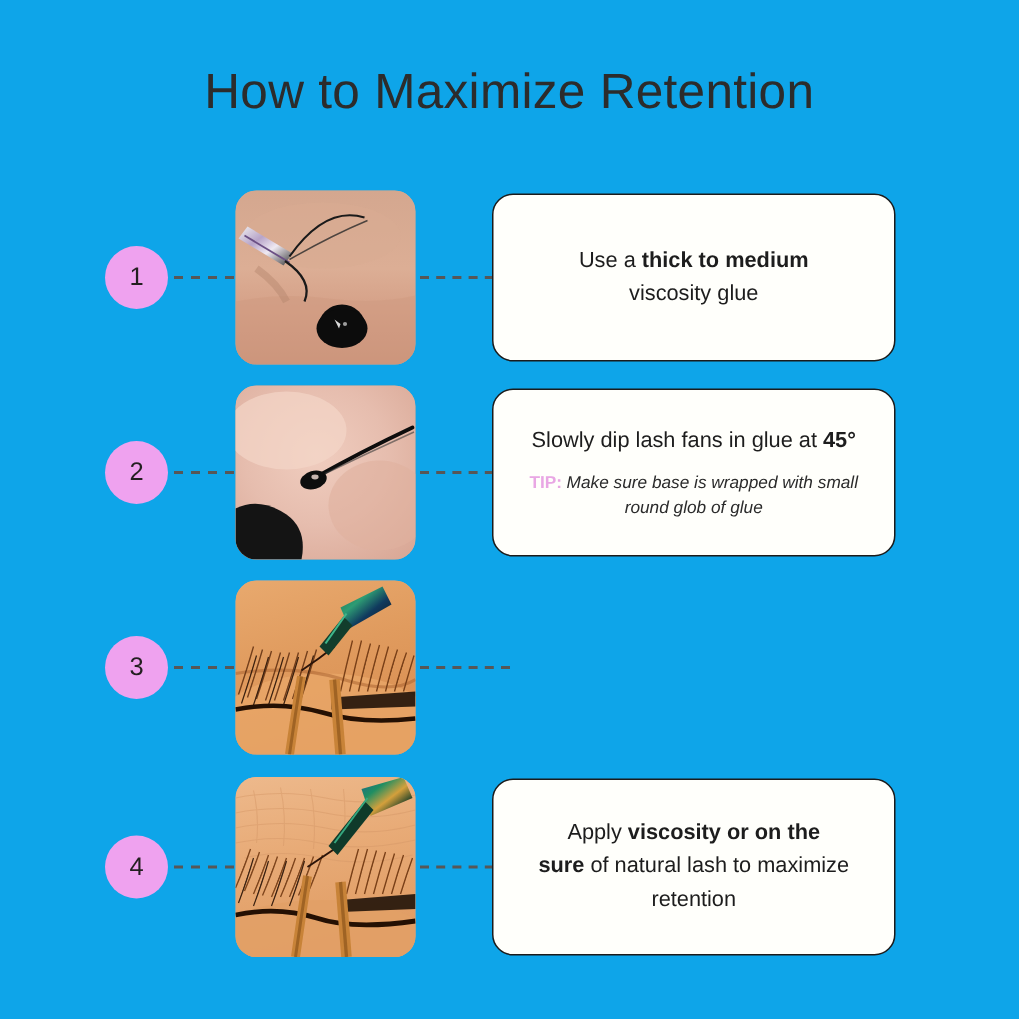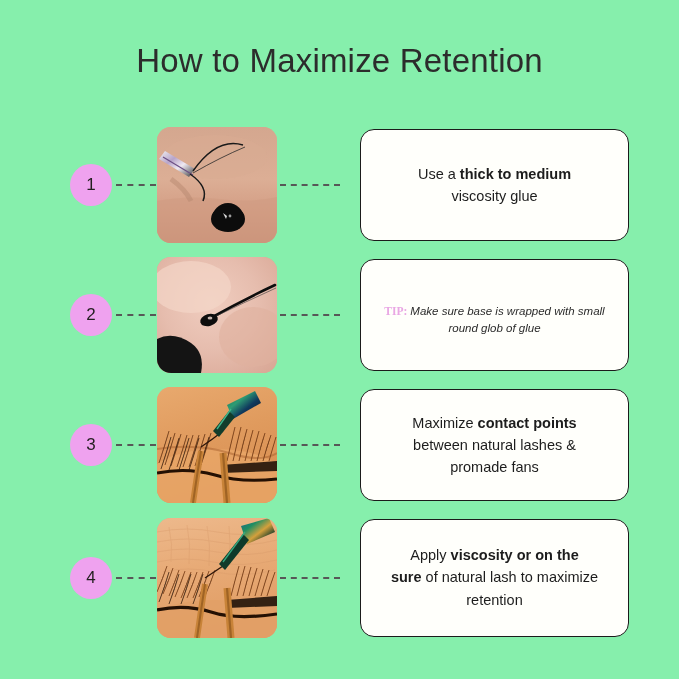--- a/index.html
+++ b/index.html
@@ -10,21 +10,21 @@
     width: 679px;
     height: 679px;
     background: #efeeec;
     font-family: "Liberation Sans", sans-serif;
     overflow: hidden;
   }
   .page {
     position: relative;
     width: 679px;
     height: 679px;
-    background: #86efac;
+    background: #0ea5e9;
   }
 
   
   .title {
     position: absolute;
     top: 42px;
     left: 0;
     width: 679px;
     text-align: center;
     font-size: 33px;
@@ -93,21 +93,21 @@
     border-radius: 14px;
     overflow: hidden;
     background: #d8a98e;
   }
   #row-3 .photo { height: 120px; }
   .photo svg { display: block; width: 100%; height: 100%; }
 
   
   .card {
     position: absolute;
-    left: 360px;
+    left: 328px;
     top: 50%;
     transform: translateY(-50%);
     width: 269px;
     height: 112px;
     box-sizing: border-box;
     background: #fffffb;
     border: 1.4px solid #1b1b1b;
     border-radius: 14px;
     display: flex;
     flex-direction: column;
@@ -134,21 +134,20 @@
     line-height: 1.45;
     font-style: italic;
     color: #2b2b2b;
     font-family: "Liberation Sans", sans-serif;
   }
   .tip-label {
     font-style: normal;
     font-weight: 700;
     color: #e9a7e4;
     margin-right: 3px;
-    font-family: Liberation Serif, serif;
   }
 </style>
 </head>
 <body>
 
 <div class="page">
 
   <div class="title">How to Maximize Retention</div>
 
   <div class="row" id="row-0">
@@ -224,20 +223,21 @@
         <path d="M52 62 Q84 44 118 28" stroke="#0d0d0d" stroke-width="2.6" fill="none" stroke-linecap="round"></path>
         <path d="M55 61 Q86 46 119 31" stroke="#3a3a3a" stroke-width="1" fill="none" opacity="0.6"></path>
         <ellipse cx="52" cy="63" rx="9" ry="6" transform="rotate(-16 52 63)" fill="#0d0d0d"></ellipse>
         <ellipse cx="53" cy="61" rx="2.4" ry="1.6" fill="#e8d4cc" opacity="0.85"></ellipse>
       </svg>
     </div>
 
     <div class="dash dash-right"></div>
 
     <div class="card">
+      <div class="card-text">Slowly dip lash fans in glue at <b>45°</b></div>
       <div class="tip-line">
         <span class="tip-label">TIP:</span><span>Make sure base is wrapped with small round glob of glue</span>
       </div>
     </div>
   </div>
 
   <div class="row" id="row-2">
 
     <div class="badge-wrap">
       <div class="badge">3</div>
@@ -298,25 +298,20 @@
         <path d="M74 22 L60 42" stroke="#3fb68a" stroke-width="1.4" fill="none"></path>
         <path d="M44 64 Q40 88 36 116" stroke="#c88338" stroke-width="6" fill="none"></path>
         <path d="M44 64 Q40 88 36 116" stroke="#8d551d" stroke-width="2" fill="none" opacity="0.7"></path>
         <path d="M66 66 Q68 90 70 116" stroke="#c88338" stroke-width="7" fill="none"></path>
         <path d="M66 66 Q68 90 70 116" stroke="#8d551d" stroke-width="2.2" fill="none" opacity="0.7"></path>
       </svg>
     </div>
 
     <div class="dash dash-right"></div>
 
-    <div class="card">
-      <div class="card-text">
-        Maximize <b>contact points</b><br>between natural lashes &amp;<br>promade fans
-      </div>
-    </div>
   </div>
 
   <div class="row" id="row-3">
 
     <div class="badge-wrap">
       <div class="badge">4</div>
     </div>
 
     <div class="dash dash-left"></div>
 

